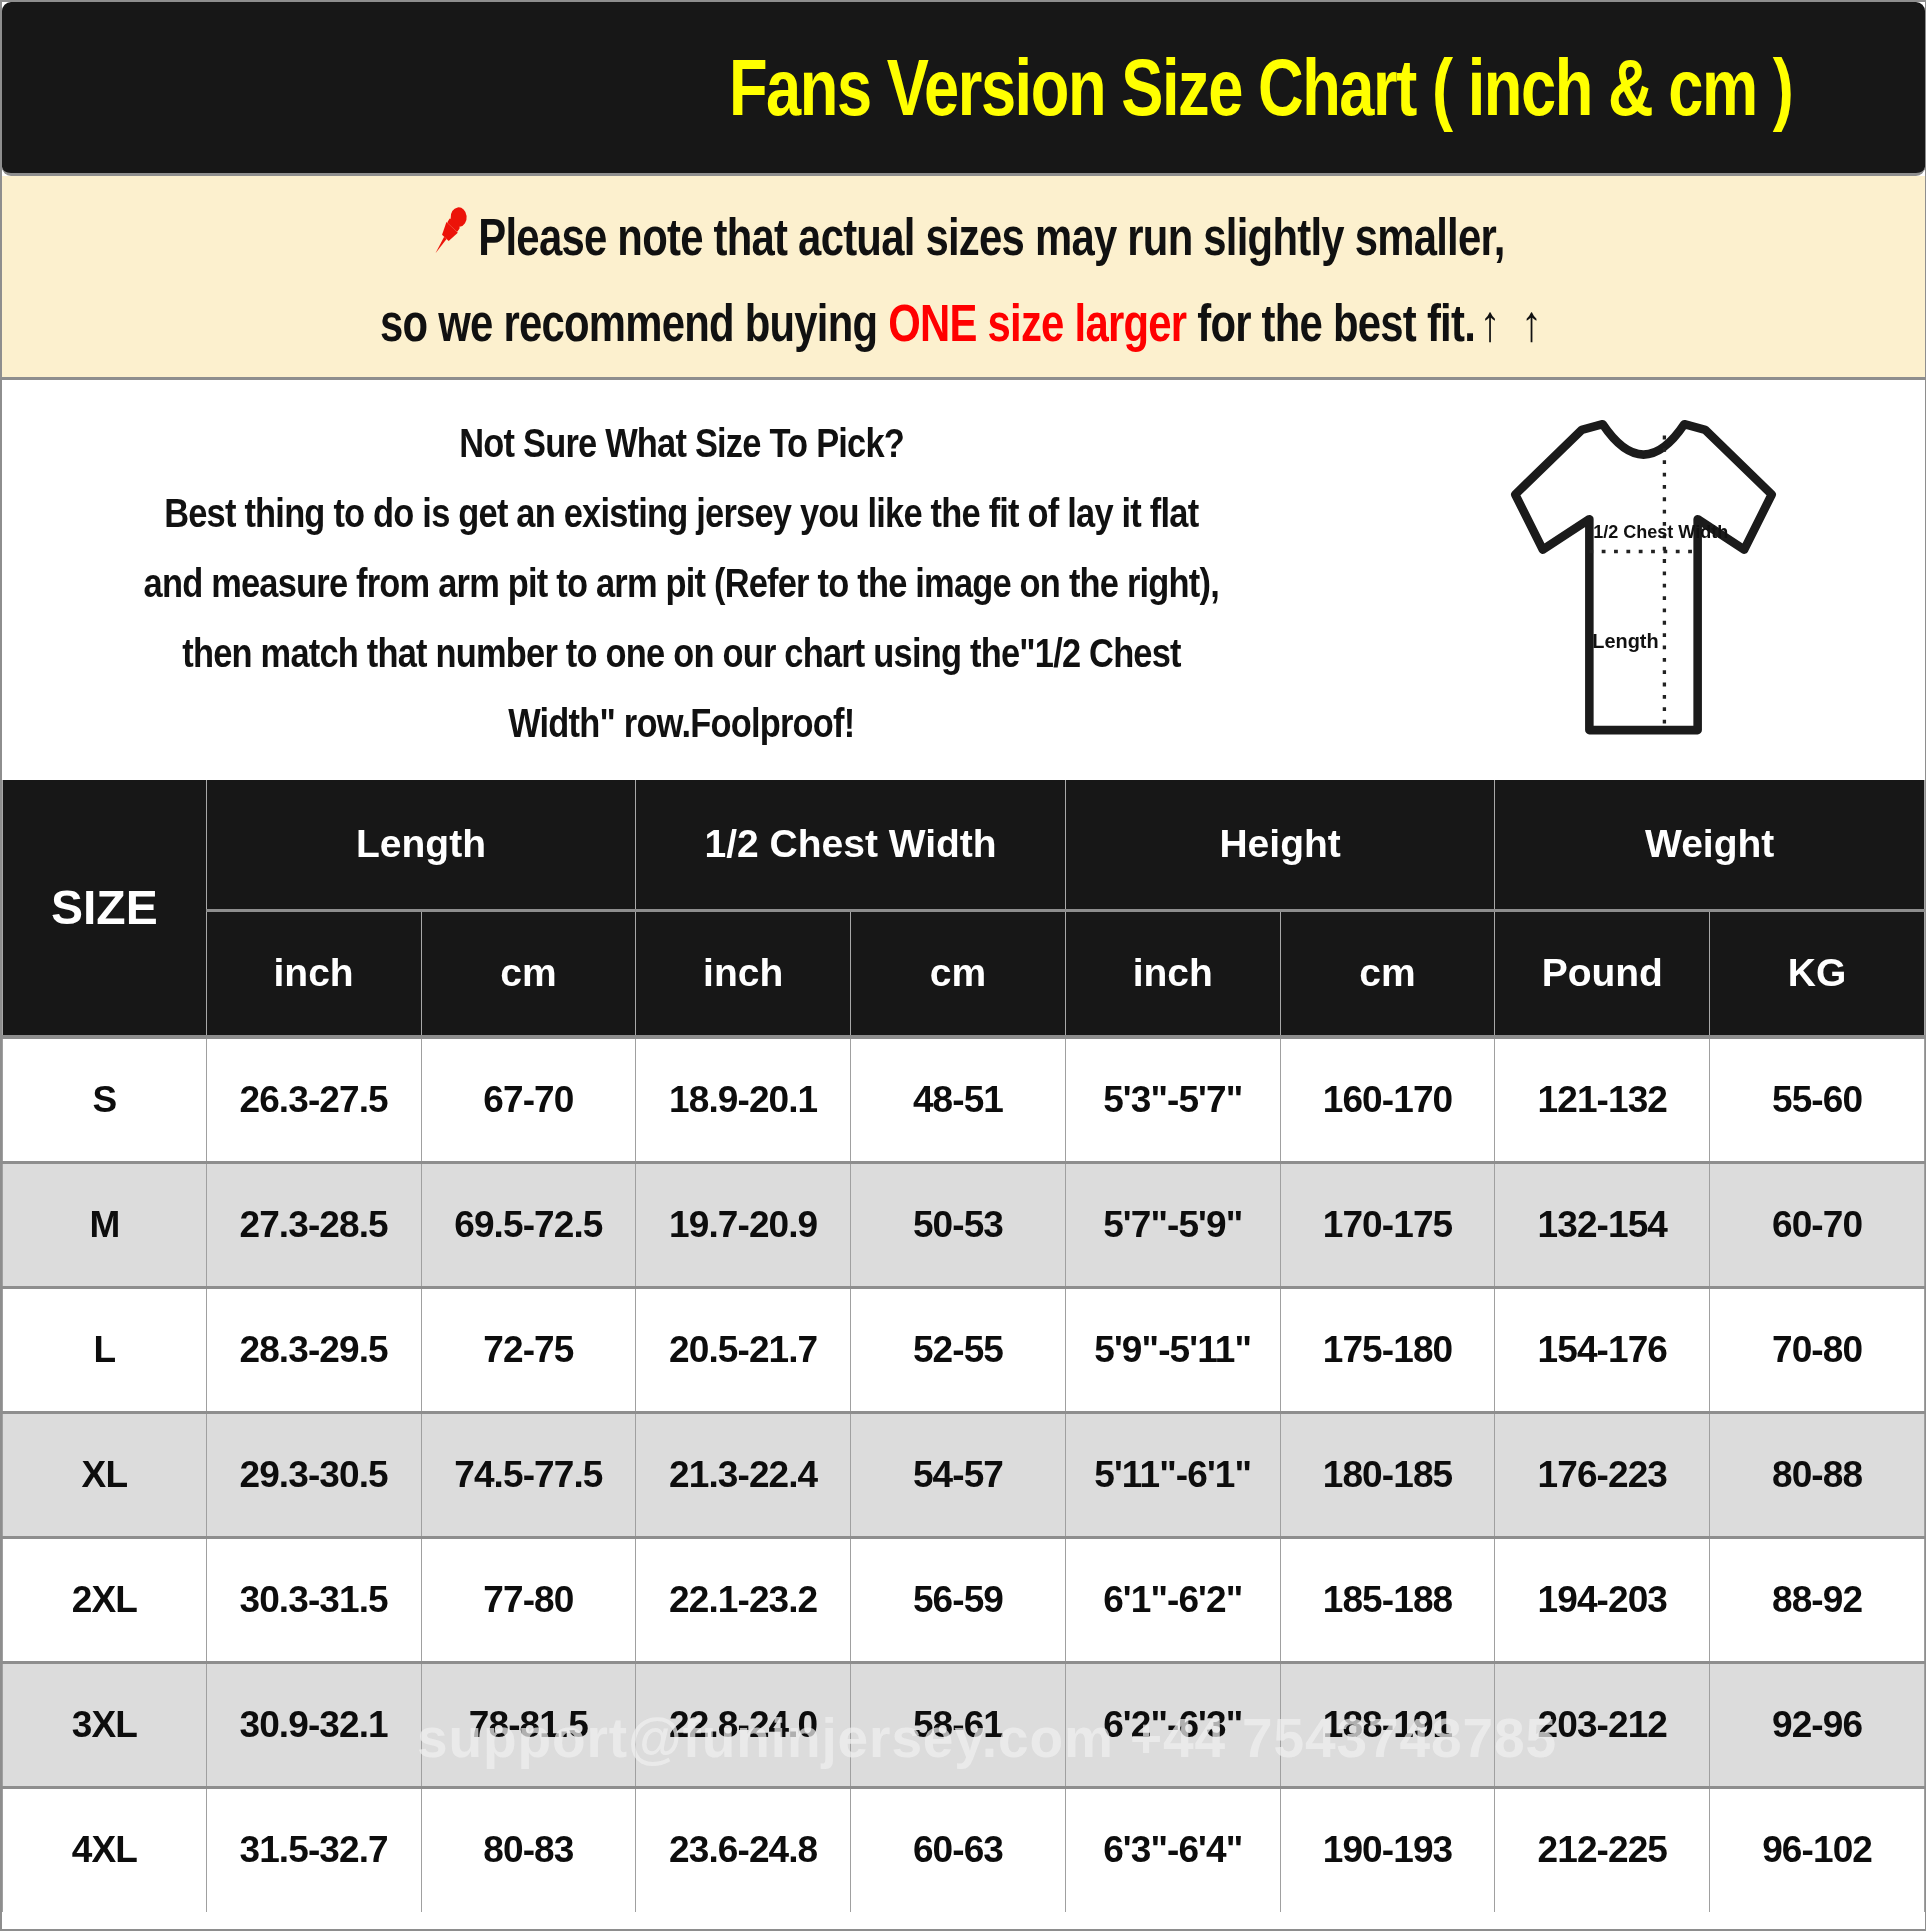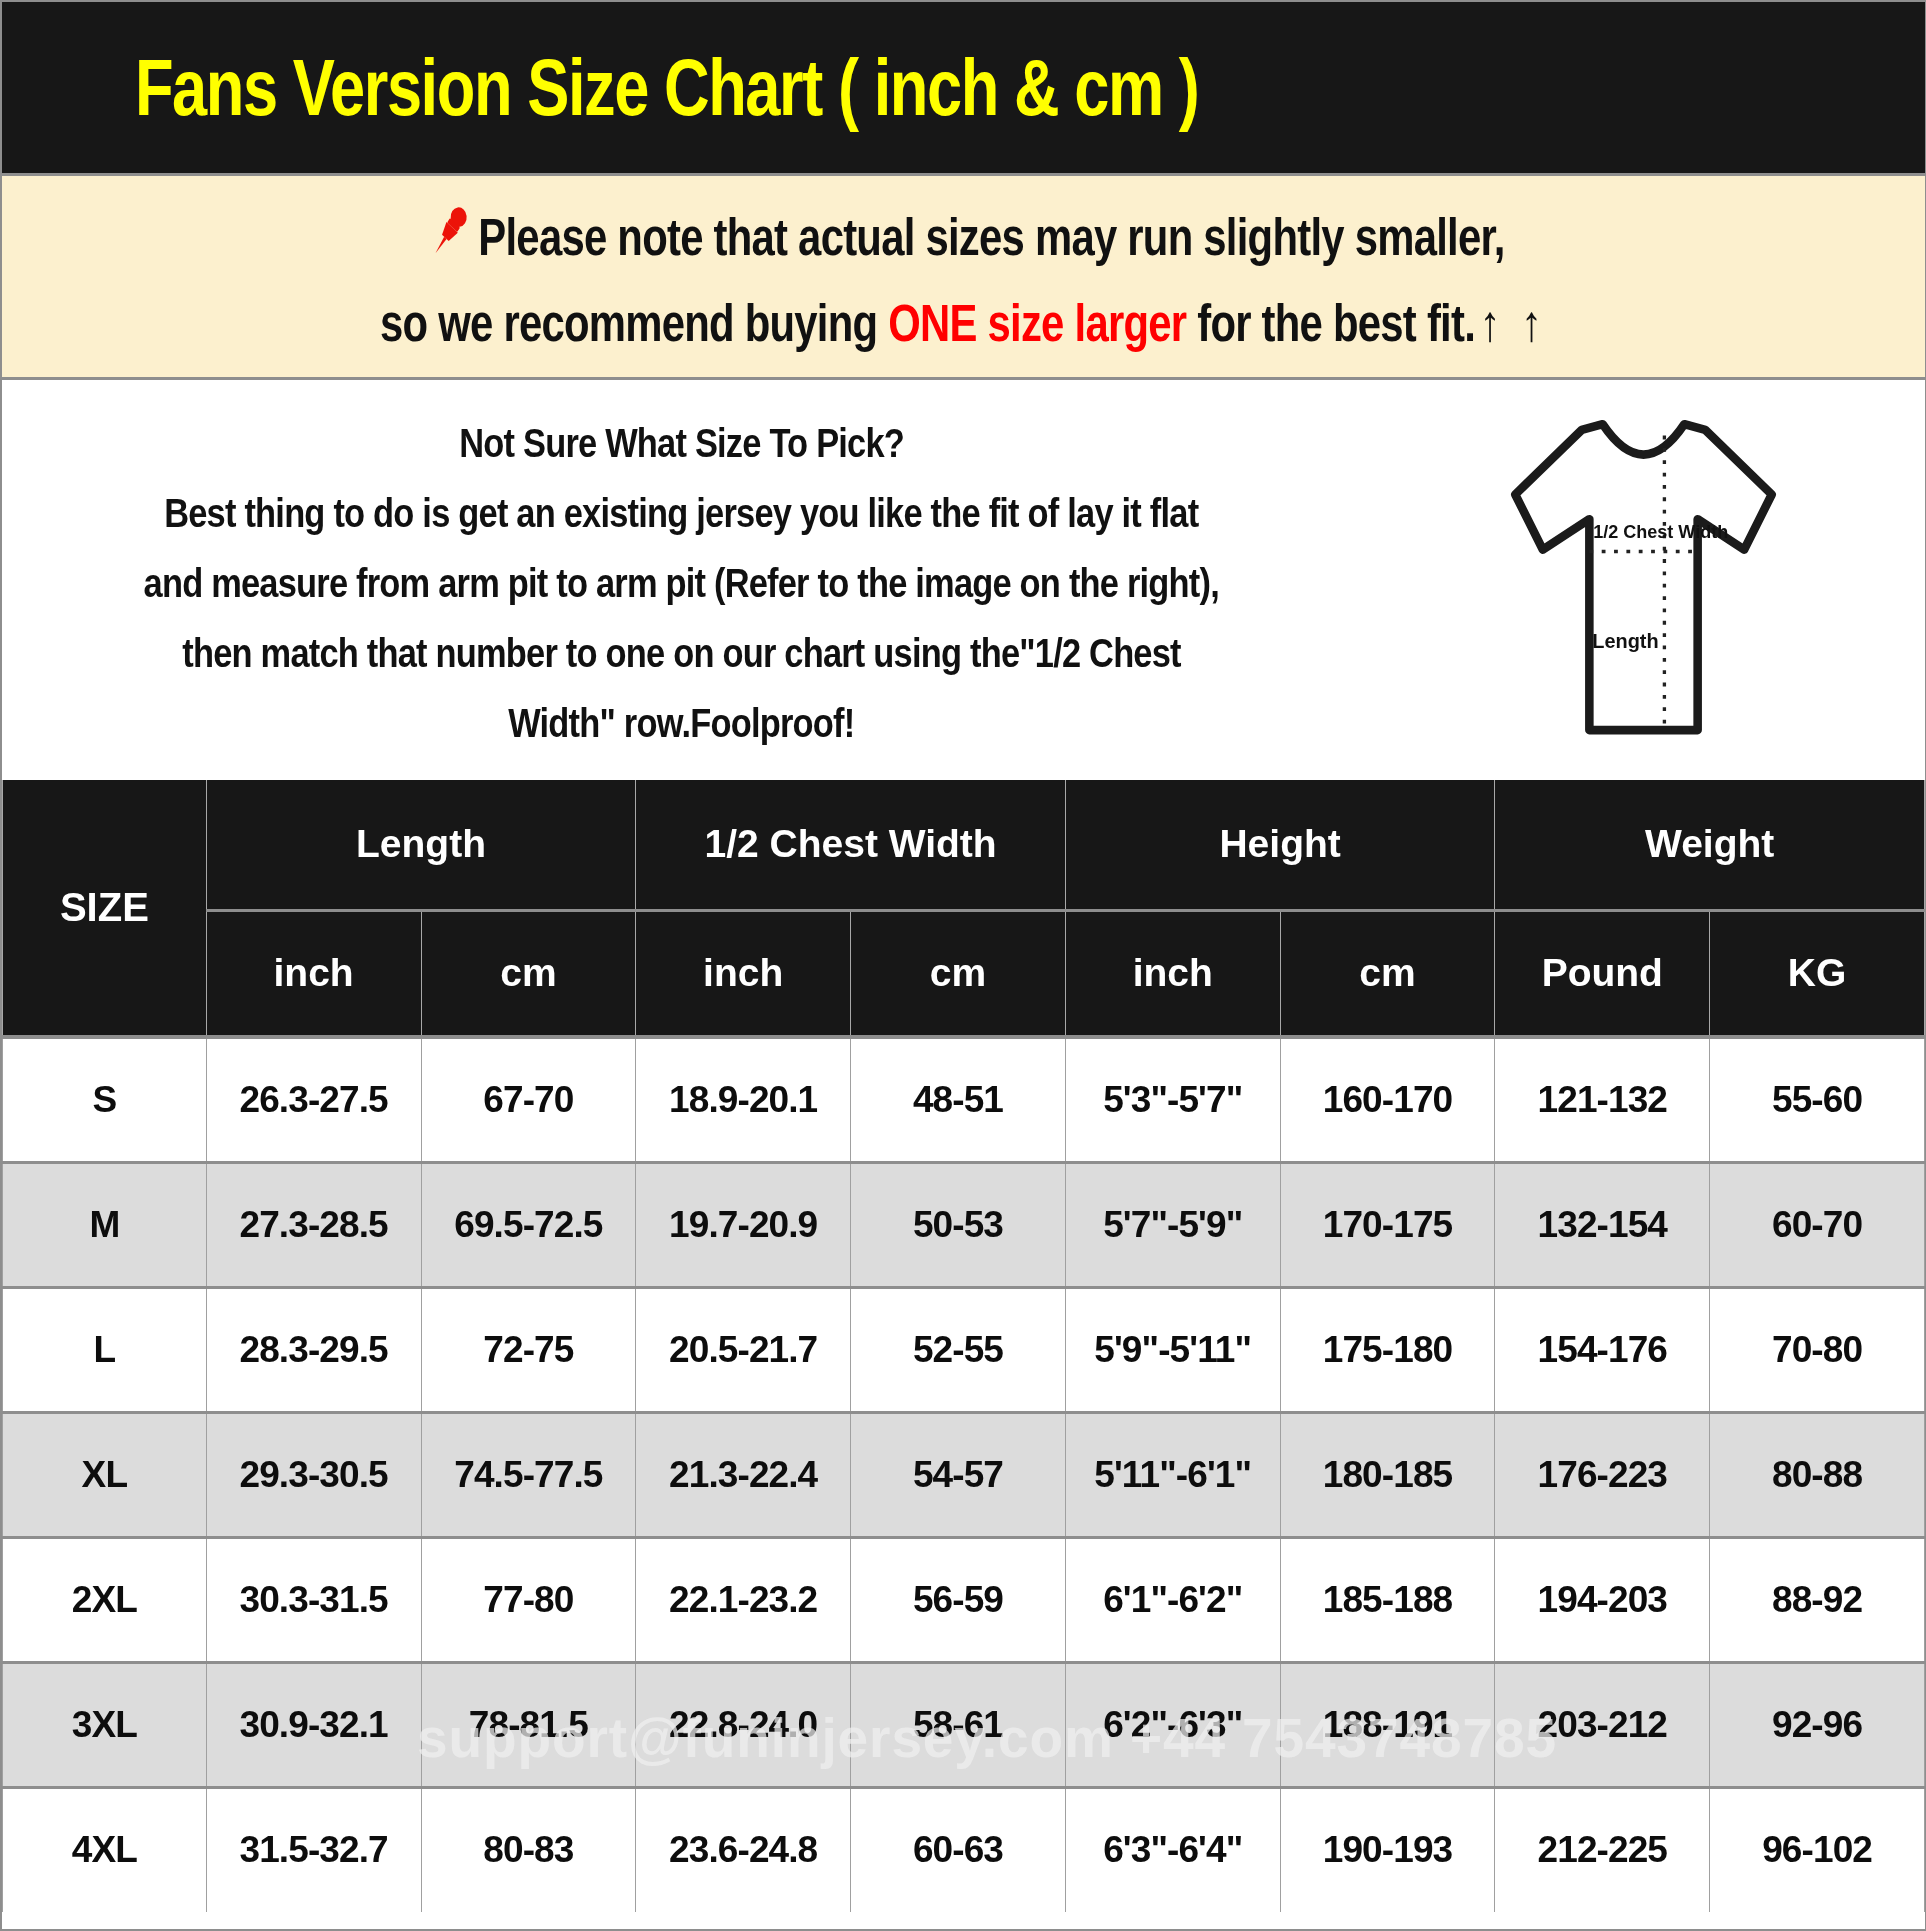--- a/index.html
+++ b/index.html
@@ -15,22 +15,23 @@
     position: relative;
     width: 1927px; height: 1931px;
     border: 2.8px solid #8e8e8e;
     background: #ffffff;
   }
 
   
   .title-bar {
     height: 174px;
     background: #171717;
-    display: flex; align-items: center; justify-content: flex-start;
+    display: flex; align-items: center; justify-content: flex-end;
     border-bottom: 3.7px solid #8e8e8e;
+    border-radius: 9px;
   }
   .title-bar h1 {
     color: #ffff00;
     font-size: 79px;
     white-space: nowrap;
     display: inline-block;
     transform: scaleX(0.80);
     letter-spacing: -1.8px;
   }
 
@@ -107,21 +108,21 @@
   thead th {
     background: #171717;
     color: #ffffff;
     font-size: 39px;
     border: 1.8px solid #a8a8a8;
     border-top: none;
   }
   thead tr.group-row { height: 130px; }
   thead tr.sub-row   { height: 127px; margin-left: 40px; }
   thead tr.group-row th { border-bottom: 3.7px solid #8e8e8e; }
-  th.size-head { font-size: 40px; }
+  th.size-head { font-size: 48px; }
   tbody tr { height: 125px; background: #ffffff; }
   tbody tr.alt { background: #dcdcdc; }
   tbody td {
     font-size: 37px;
     letter-spacing: -0.9px;
     border-top: 3.7px solid #8e8e8e;
     border-left: 1.8px solid #a0a0a0;
     border-right: 1.8px solid #a0a0a0;
     color: #0d0d0d;
   }

